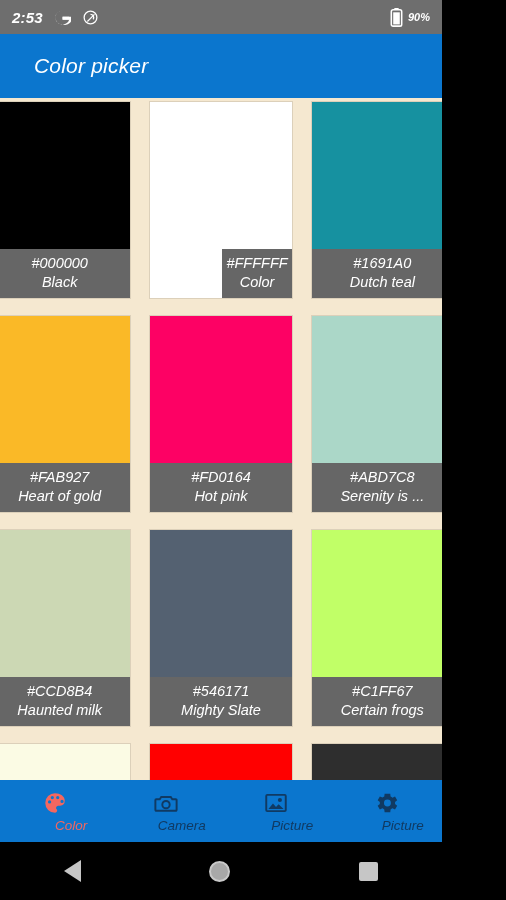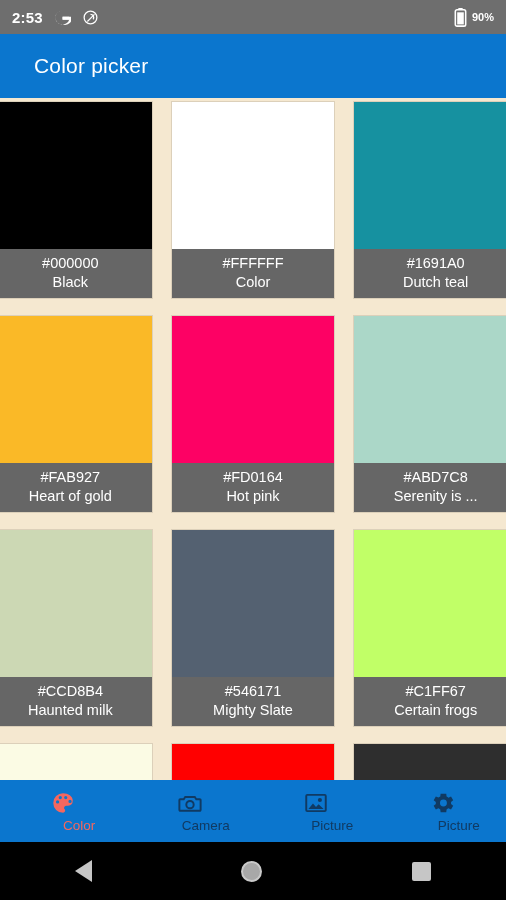--- a/index.html
+++ b/index.html
@@ -4,23 +4,24 @@
 <style>
   * { box-sizing: border-box; margin: 0; padding: 0; }
   html, body {
     width: 506px; height: 900px;
     overflow: hidden;
     font-family: "Liberation Sans", sans-serif;
     background: #000;
   }
   #screen {
     position: relative;
-    width: 506px; height: 900px;
+    width: 442px; height: 900px;
     display: flex; flex-direction: column;
     background: #22c55e;
+    font-style: italic;
   }
 
   
   #status-bar {
     height: 34px; flex: 0 0 34px;
     background: #6E6E6E;
     display: flex; align-items: center;
     padding: 0 12px;
     color: #FFFFFF;
   }
@@ -148,21 +149,21 @@
   </div>
 
   <div id="color-grid">
     <div id="grid-inner">
         <div class="swatch" style="background: rgb(0, 0, 0);">
           <div class="swatch-label">
             <div class="swatch-hex">#000000</div>
             <div class="swatch-name">Black</div>
           </div>
         </div>
-        <div class="swatch" style="background: rgb(255, 255, 255);">
+        <div class="swatch" style="background: rgb(255, 255, 255); align-items: flex-end;">
           <div class="swatch-label">
             <div class="swatch-hex">#FFFFFF</div>
             <div class="swatch-name">Color</div>
           </div>
         </div>
         <div class="swatch" style="background: rgb(22, 145, 160);">
           <div class="swatch-label">
             <div class="swatch-hex">#1691A0</div>
             <div class="swatch-name">Dutch teal</div>
           </div>

